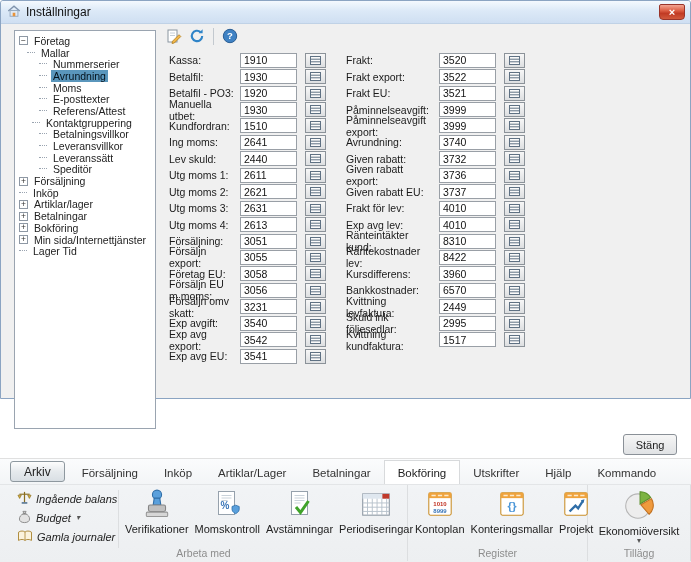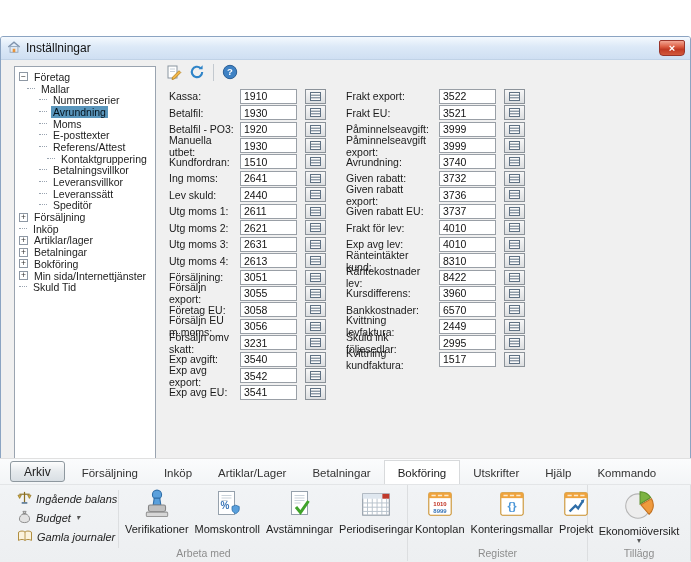--- a/index.html
+++ b/index.html
@@ -1,21 +1,21 @@
 <!DOCTYPE html>
 <html><head>
 <meta charset="utf-8">
 <style>
   html,body{margin:0;padding:0;background:#fff;}
   .screen{position:relative;width:691px;height:562px;background:#ffffff;
           font-family:"Liberation Sans",sans-serif;font-size:11px;color:#1a1a1a;overflow:hidden;}
 
   
-  .dialog{position:absolute;left:0;top:0;width:691px;height:457px;box-sizing:border-box;
-          background:#f0f0f0;border:1px solid #8ba4c2;border-radius:3px 3px 0 0;margin-top:36px;}
+  .dialog{position:absolute;left:0;top:0;width:691px;height:399px;box-sizing:border-box;
+          background:#f0f0f0;border:1px solid #8ba4c2;border-radius:3px 3px 0 0;}
   .titlebar{position:relative;height:22px;display:flex;align-items:center;padding:0 6px;
             background:linear-gradient(#f4f9fe,#dce9f7 45%,#cfdff2);border-bottom:1px solid #c0d2e6;
             border-radius:2px 2px 0 0;}
   .title-text{margin-left:5px;font-size:12px;color:#111;}
   .close-btn{position:absolute;right:5px;top:3px;width:26px;height:16px;box-sizing:border-box;
              border:1px solid #99342a;border-radius:2px 2px 4px 4px;
              background:linear-gradient(#f2a593,#dd5f45 40%,#c13a24 60%,#d2593c);
              color:#fff;font-size:11px;font-weight:bold;line-height:14px;text-align:center;cursor:default;}
 
   
@@ -115,21 +115,21 @@
           <span class="tree-label">Moms</span>
         </div>
         <div class="tree-item" style="padding-left: 24px;">
           <span class="dash"></span>
           <span class="tree-label">E-posttexter</span>
         </div>
         <div class="tree-item" style="padding-left: 24px;">
           <span class="dash"></span>
           <span class="tree-label">Referens/Attest</span>
         </div>
-        <div class="tree-item" style="padding-left: 32px;">
+        <div class="tree-item" style="padding-left: 17px;">
           <span class="dash"></span>
           <span class="tree-label">Kontaktgruppering</span>
         </div>
         <div class="tree-item" style="padding-left: 24px;">
           <span class="dash"></span>
           <span class="tree-label">Betalningsvillkor</span>
         </div>
         <div class="tree-item" style="padding-left: 24px;">
           <span class="dash"></span>
           <span class="tree-label">Leveransvillkor</span>
@@ -161,21 +161,21 @@
         <div class="tree-item" style="padding-left: 4px;">
           <span class="expander">+</span>
           <span class="tree-label">Bokföring</span>
         </div>
         <div class="tree-item" style="padding-left: 4px;">
           <span class="expander">+</span>
           <span class="tree-label">Min sida/Internettjänster</span>
         </div>
         <div class="tree-item" style="padding-left: 4px;">
           <span class="dash"></span>
-          <span class="tree-label">Skuld Tid</span>
+          <span class="tree-label">Lager Tid</span>
         </div>
       </div>
 
     <div class="toolbar">
         <div class="tool-btn">
           <svg width="16" height="16" viewBox="0 0 16 16">
             <rect x="2" y="2" width="9" height="12" fill="#fff" stroke="#8a95a0"></rect>
             <path d="M4 5h5M4 7.5h5" stroke="#c6cfd8" stroke-width="1"></path>
             <path d="M6.5 13.2 13 6.7l1.8 1.8-6.5 6.5-2.3.5z" fill="#f2b648" stroke="#b07f20" stroke-width="0.8"></path>
           </svg>
@@ -381,20 +381,30 @@
           <input class="acct-input" type="text" value="3541" style="">
           <button class="grid-btn">
             <span><svg width="11" height="9" viewBox="0 0 11 9">
                 <rect x="0.5" y="0.5" width="10" height="8" fill="#fafafa" stroke="#5f7183"></rect>
                 <path d="M0.5 3.2h10M0.5 5.8h10" stroke="#5f7183"></path>
               </svg></span>
           </button>
         </div>
       </div>
     <div class="acct-col right">
+        <div class="acct-row">
+          <span class="acct-label">Frakt:</span>
+          <input class="acct-input" type="text" value="3520" style="">
+          <button class="grid-btn">
+            <span><svg width="11" height="9" viewBox="0 0 11 9">
+                <rect x="0.5" y="0.5" width="10" height="8" fill="#fafafa" stroke="#5f7183"></rect>
+                <path d="M0.5 3.2h10M0.5 5.8h10" stroke="#5f7183"></path>
+              </svg></span>
+          </button>
+        </div>
         <div class="acct-row">
           <span class="acct-label">Frakt export:</span>
           <input class="acct-input" type="text" value="3522" style="">
           <button class="grid-btn">
             <span><svg width="11" height="9" viewBox="0 0 11 9">
                 <rect x="0.5" y="0.5" width="10" height="8" fill="#fafafa" stroke="#5f7183"></rect>
                 <path d="M0.5 3.2h10M0.5 5.8h10" stroke="#5f7183"></path>
               </svg></span>
           </button>
         </div>

